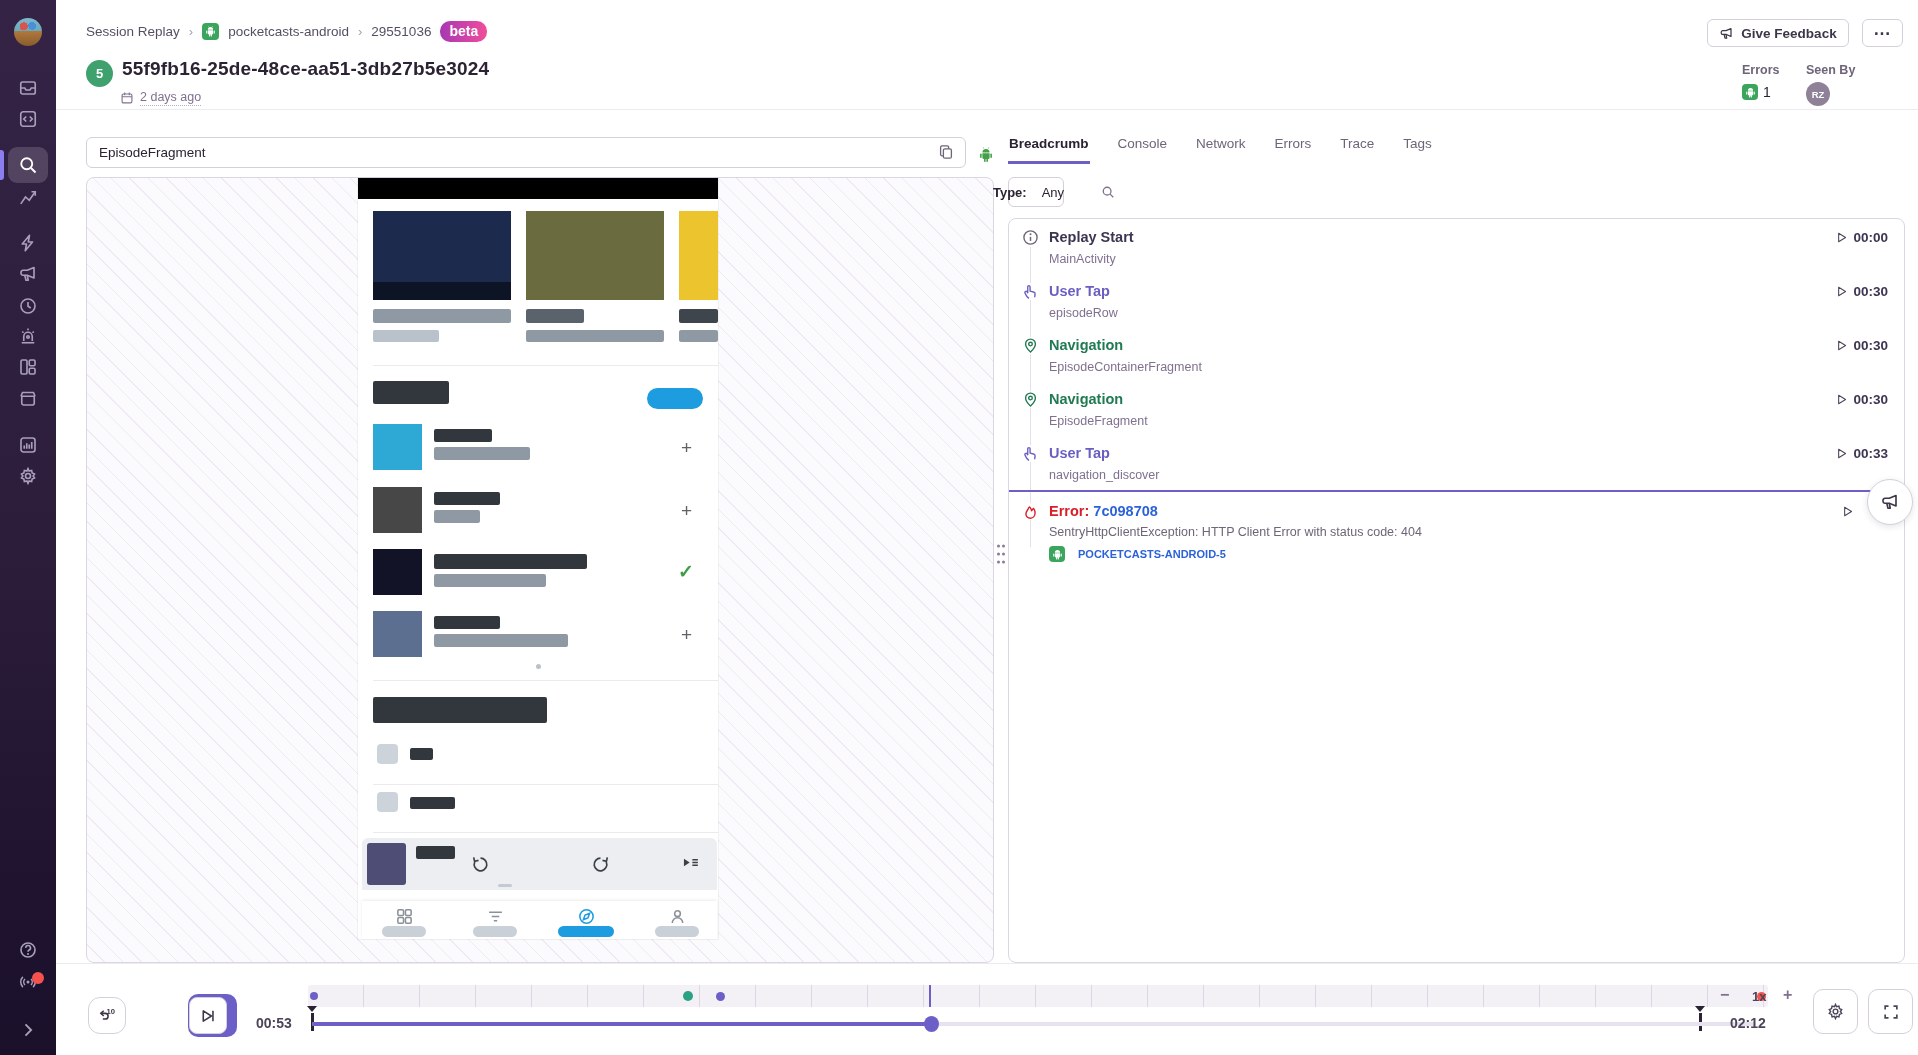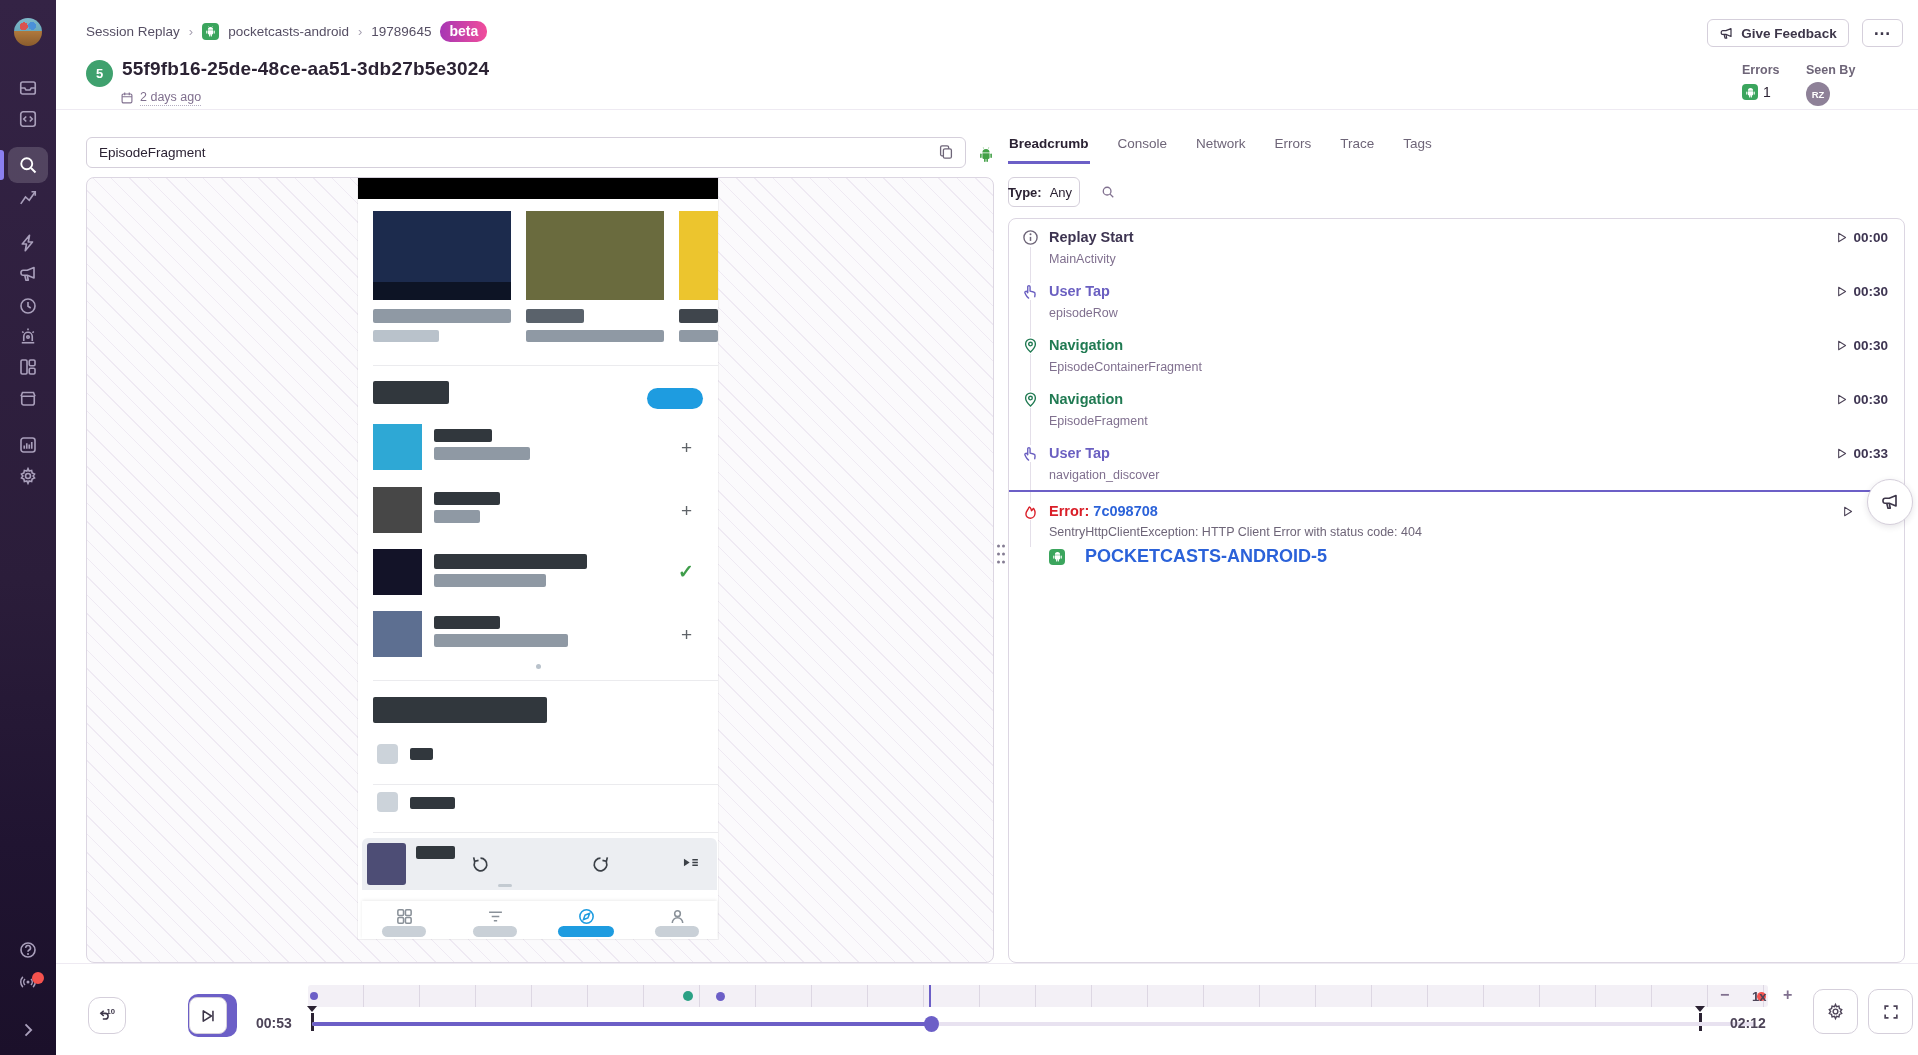--- a/index.html
+++ b/index.html
@@ -60,42 +60,42 @@
   .nav-ic { color:#8a9199; }
   .nav-pill { position:absolute; height:11px; border-radius:6px; background:#c9d0d7; top:748px; }
 
   
   #drag-handle { position:absolute; left:995px; top:540px; width:12px; height:28px; color:#857d93; cursor:col-resize; }
 
   
   #tabs { position:absolute; left:1008px; top:130px; height:40px; display:flex; gap:27px; align-items:flex-start; }
   .tab { font-size:13.5px; color:#6e6578; padding:6px 1px 10px; cursor:pointer; }
   .tab.active { color:#2b2233; font-weight:bold; border-bottom:3px solid #6C5FC7; }
-  #type-btn { position:absolute; left:1008px; top:177px; width:72px; height:30px; border:1px solid #d5cfdb; border-radius:6px; background:#fff;
-    display:flex; align-items:center; justify-content:center; gap:8px; font-size:13px; color:#2b2233; cursor:pointer; }
+  #type-btn { position:absolute; left:1008px; top:177px; width:56px; height:30px; border:1px solid #d5cfdb; border-radius:6px; background:#fff;
+    display:flex; align-items:center; justify-content:center; gap:15px; font-size:13px; color:#2b2233; cursor:pointer; }
   #bc-search { position:absolute; left:1092px; top:177px; width:813px; height:30px; border:1px solid #d5cfdb; border-radius:6px;
     font-size:13.5px; color:#2b2233; padding:0 10px 0 30px; font-family:"Liberation Sans",sans-serif; }
   #bc-search::placeholder { color:#9b93a7; }
   #bc-search-icon { position:absolute; left:1101px; top:185px; width:14px; height:14px; color:#80708f; }
 
   #event-card { position:absolute; left:1008px; top:218px; width:897px; height:745px; border:1px solid #dcd6e2; border-radius:8px; background:#fff; }
   #connector { position:absolute; left:21px; top:28px; width:1px; height:300px; background:#e4dfe9; }
   .ev-icon { position:absolute; left:13px; width:17px; height:17px; background:#fff; }
   .ev-title { position:absolute; left:40px; font-size:14.5px; font-weight:bold; color:#3d3451; cursor:pointer; }
   .ev-title.tap { color:#6A5FC1; }
   .ev-title.nav { color:#207A52; }
   .ev-desc { position:absolute; left:40px; font-size:12.5px; color:#80708f; }
   .ev-time { position:absolute; right:16px; display:flex; align-items:center; gap:5px; font-size:13.5px; font-weight:bold; color:#3d3451; cursor:pointer; }
   .ev-time svg { width:13px; height:13px; }
   #cur-line { position:absolute; left:0; top:271px; width:100%; height:2px; background:#6C5FC7; }
   #err-title { position:absolute; left:40px; top:284px; font-size:14.5px; font-weight:bold; }
   #err-label { color:#DA1E28; }
   #err-id { color:#2B62D9; cursor:pointer; }
   #err-desc { position:absolute; left:40px; top:306px; font-size:12.5px; color:#6e6578; }
-  #err-project { position:absolute; left:40px; top:327px; display:flex; align-items:center; gap:20px; font-size:18px; color:#2B62D9; font-weight:bold; cursor:pointer; }
+  #err-project { position:absolute; left:40px; top:327px; display:flex; align-items:center; gap:13px; font-size:11px; color:#2B62D9; font-weight:bold; cursor:pointer; }
   #feedback-float { position:absolute; left:1867px; top:479px; width:46px; height:46px; border-radius:50%; background:#fff;
     border:1px solid #d5cfdb; box-shadow:0 2px 6px rgba(40,30,60,.12); display:flex; align-items:center; justify-content:center; color:#3d3649; cursor:pointer; z-index:20; }
 
   
   #bottom-bar { position:absolute; left:56px; top:963px; width:1862px; height:92px; background:#fff; border-top:1px solid #eeeaf2; }
   .pb-btn { position:absolute; background:#fff; border:1px solid #d5cfdb; border-radius:8px; color:#3d3649;
     display:flex; align-items:center; justify-content:center; cursor:pointer; }
   #play-btn { position:absolute; left:132px; top:30px; width:49px; height:43px; background:#6C5FC7; border:none; border-radius:10px;
     display:flex; align-items:center; justify-content:center; cursor:pointer; }
   .time-lbl { position:absolute; font-size:14px; font-weight:bold; color:#4d4458; }
@@ -222,21 +222,21 @@
         <svg viewBox="0 0 24 24" fill="#fff">
             <path d="M7.2 9.5h9.6v6.3c0 .9-.7 1.6-1.6 1.6h-.6v2.8a1.05 1.05 0 0 1-2.1 0v-2.8h-1v2.8a1.05 1.05 0 0 1-2.1 0v-2.8h-.6c-.9 0-1.6-.7-1.6-1.6z"></path>
             <path d="M7.2 8.7a4.8 4.8 0 0 1 9.6 0z"></path>
             <rect x="4.1" y="10" width="2.1" height="6" rx="1.05"></rect>
             <rect x="17.8" y="10" width="2.1" height="6" rx="1.05"></rect>
             <path d="M15.3 3.6l1-1.5-.5-.3-1 1.5zM8.7 3.6l-1-1.5.5-.3 1 1.5z"></path>
           </svg>
       </span>
       <span class="crumb-txt">pocketcasts-android</span>
       <span class="crumb-sep">›</span>
-      <span class="crumb-txt">19789645</span>
+      <span class="crumb-txt">29551036</span>
       <span id="beta-pill">beta</span>
     </div>
 
     <div id="replay-badge" style="left:30px;">5</div>
     <h1 id="page-title" style="left:66px;">55f9fb16-25de-48ce-aa51-3db27b5e3024</h1>
     <div id="age-row" style="left:64px;">
       <svg width="14" height="14" viewBox="0 0 16 16" fill="none" stroke="#80708f" stroke-width="1.3">
           <rect x="2.4" y="3.4" width="11.2" height="10.2" rx="1.5"></rect>
           <path d="M2.4 6.6h11.2M5.4 1.8v3M10.6 1.8v3"></path>
         </svg>

